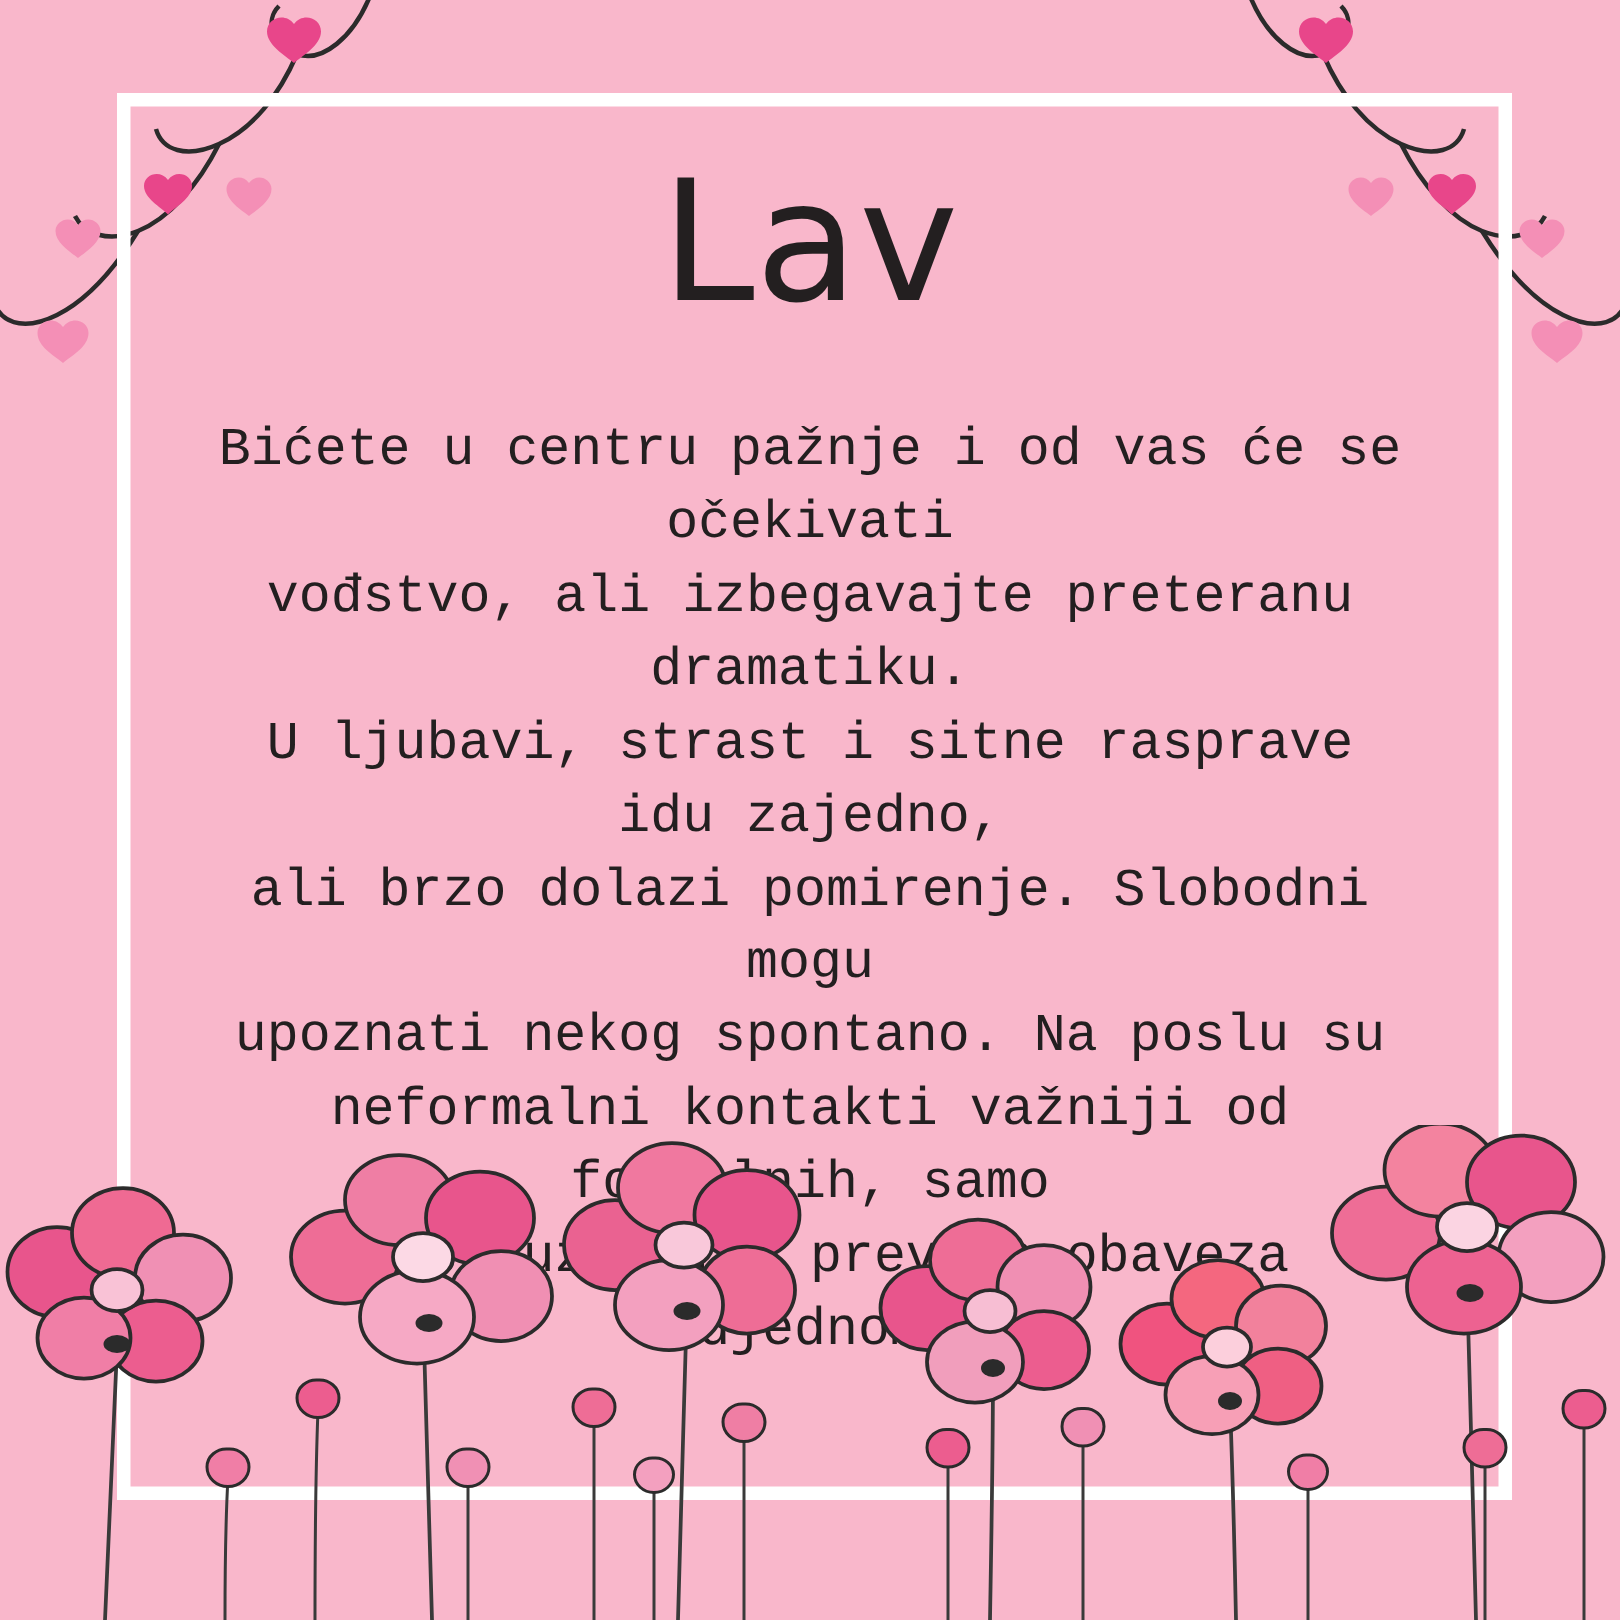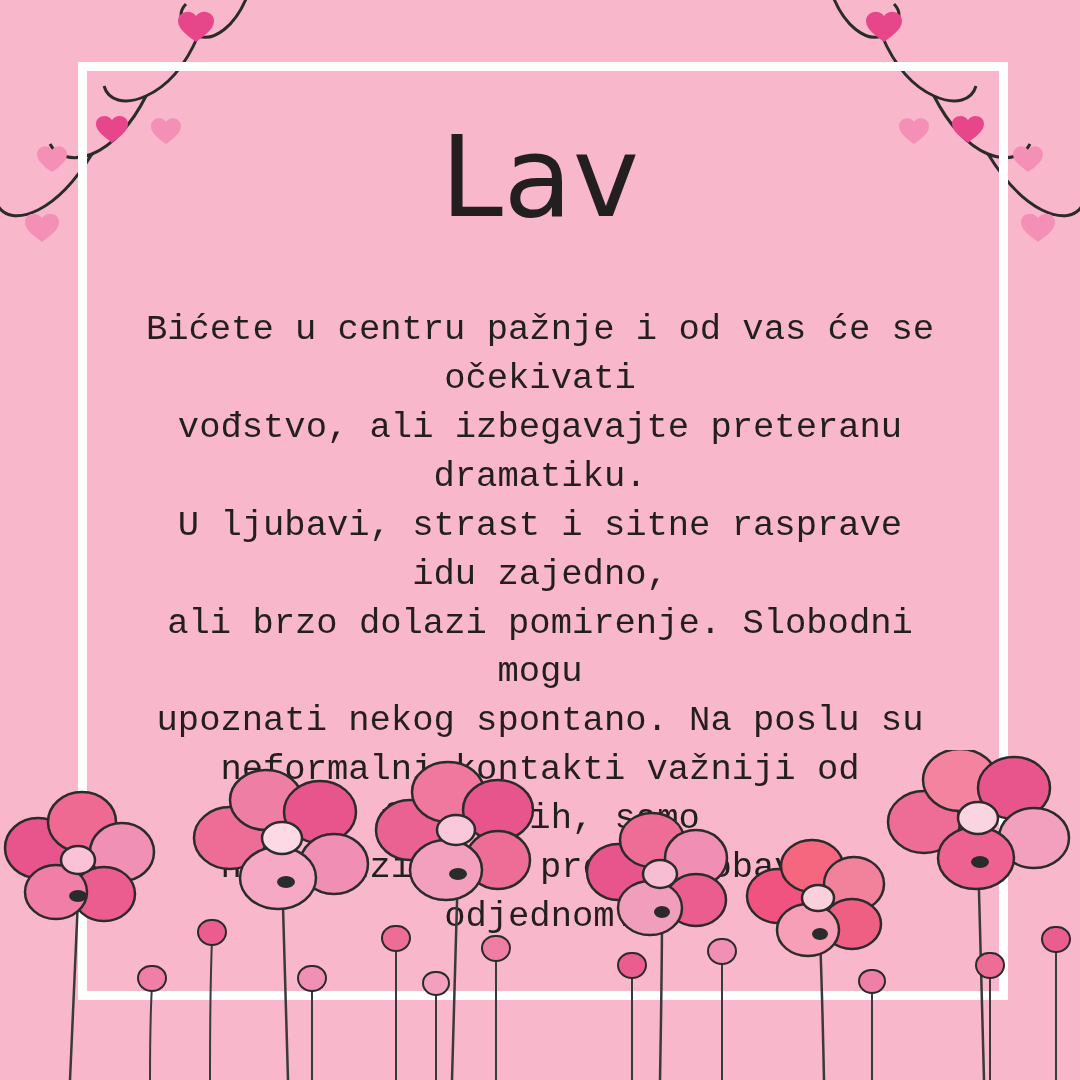--- a/index.html
+++ b/index.html
@@ -45,21 +45,21 @@
   
   #content {
     position: absolute;
     left: 0;
     top: 0;
     width: 1080px;
     text-align: center;
   }
 
   #title {
-    margin: 15px;
+    margin: 0;
     padding-top: 104px;
     font-size: 112px;
     line-height: 1.05;
     font-weight: 400;
     color: #231f20;
     letter-spacing: 0.5px;
     font-family: "DejaVu Sans", sans-serif;
   }
 
   #body-text {

